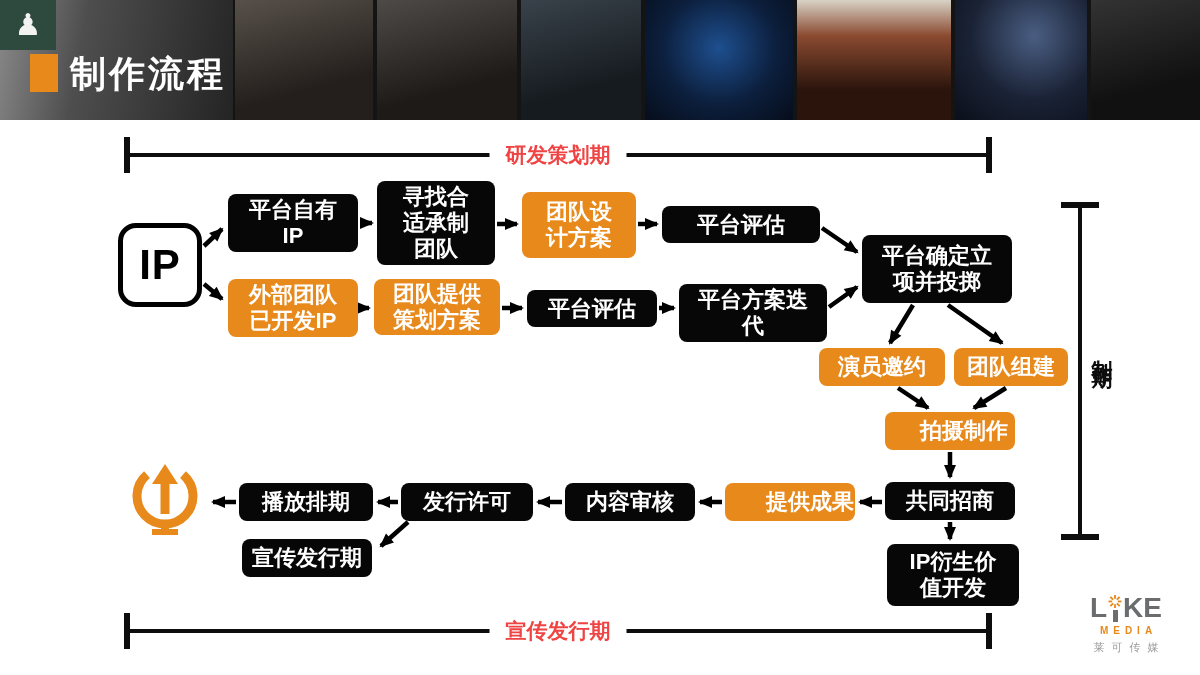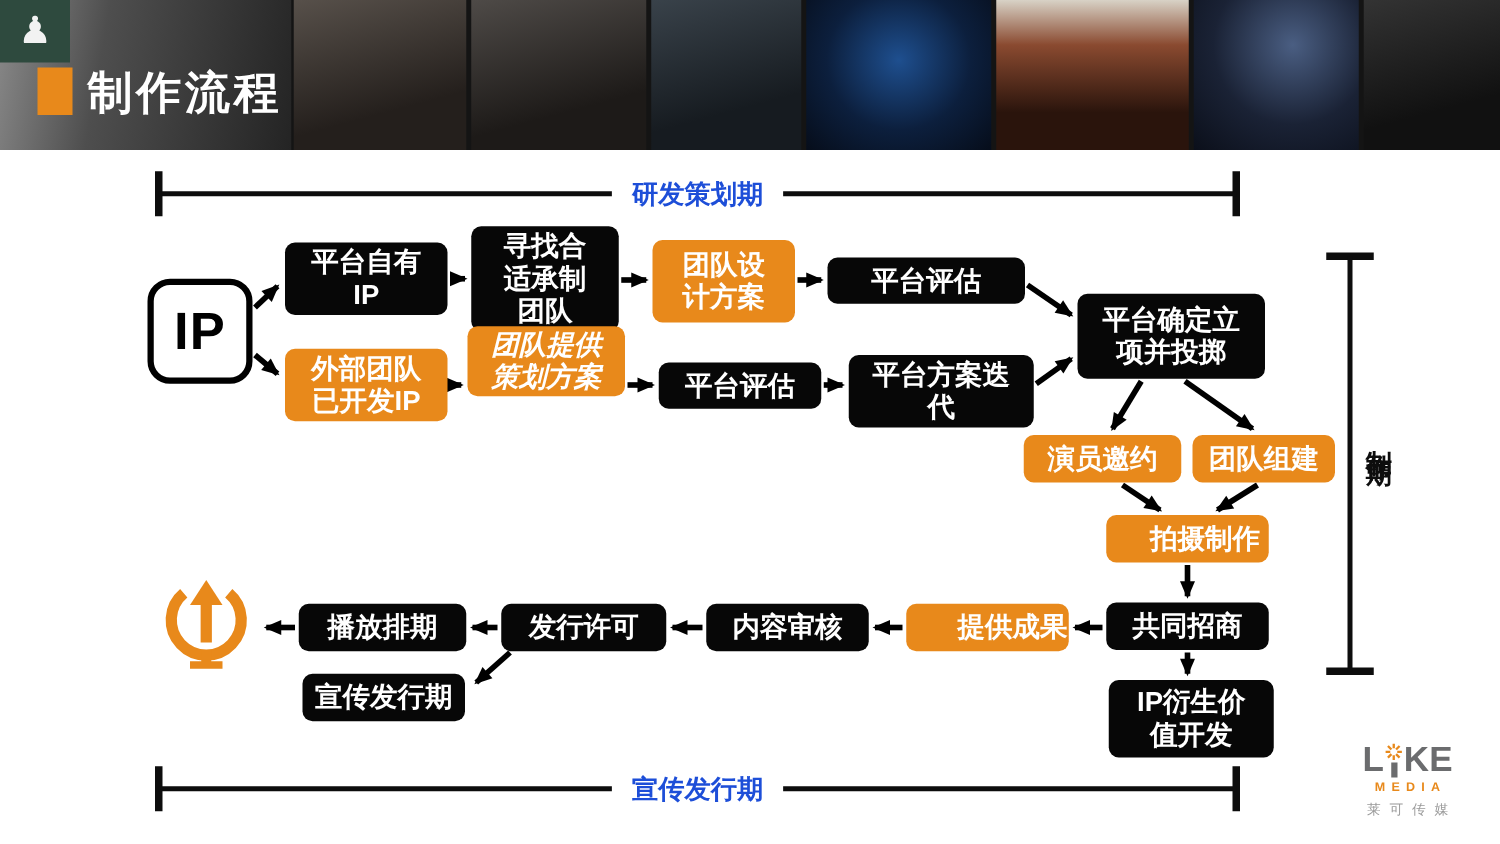--- a/index.html
+++ b/index.html
@@ -51,21 +51,21 @@
     font-size:42px; letter-spacing:1px;
   }
 
   
   .tick-v { position:absolute; width:6px; height:36px; background:#0d0d0d; }
   .tick-h { position:absolute; width:38px; height:6px; background:#0d0d0d; }
   .bline-h { position:absolute; height:4px; background:#0d0d0d; }
   .bline-v { position:absolute; width:4px; background:#0d0d0d; }
   .phase-label-h {
     position:absolute; transform:translateX(-50%); background:#fff; padding:0 16px;
-    font-size:21px; font-weight:bold; color:#1d4ed8; z-index:4;
+    font-size:21px; font-weight:bold; color:#ef4444; z-index:4;
   }
   .phase-label-v {
     position:absolute; writing-mode:vertical-rl; text-orientation:upright;
     font-size:21px; font-weight:bold; color:#0d0d0d; letter-spacing:4px; z-index:4;
   }
 
   
   .arrows { position:absolute; left:0; top:0; width:1200px; height:675px; z-index:2; pointer-events:none; }
   .arrows line { stroke:#000; stroke-width:4.5; }
 
@@ -152,21 +152,21 @@
 <div class="node black" style="left:377px; top:181px; width:118px; height:84px;">寻找合
 适承制
 团队</div>
 <div class="node orange" style="left:522px; top:192px; width:114px; height:66px;">团队设
 计方案</div>
 <div class="node black" style="left:662px; top:206px; width:158px; height:37px;">平台评估</div>
 <div class="node black" style="left:862px; top:235px; width:150px; height:68px;">平台确定立
 项并投掷</div>
 <div class="node orange" style="left:228px; top:279px; width:130px; height:58px;">外部团队
 已开发IP</div>
-<div class="node orange" style="left:374px; top:261px; width:126px; height:56px;font-style:italic;">团队提供
+<div class="node orange" style="left:374px; top:279px; width:126px; height:56px;">团队提供
 策划方案</div>
 <div class="node black" style="left:527px; top:290px; width:130px; height:37px;">平台评估</div>
 <div class="node black" style="left:679px; top:284px; width:148px; height:58px;">平台方案迭
 代</div>
 <div class="node orange" style="left:819px; top:348px; width:126px; height:38px;">演员邀约</div>
 <div class="node orange" style="left:954px; top:348px; width:114px; height:38px;">团队组建</div>
 <div class="node orange" style="left:885px; top:412px; width:130px; height:38px;padding-left:28px;">拍摄制作</div>
 <div class="node black" style="left:885px; top:482px; width:130px; height:38px;">共同招商</div>
 <div class="node black" style="left:887px; top:544px; width:132px; height:62px;">IP衍生价
 值开发</div>

